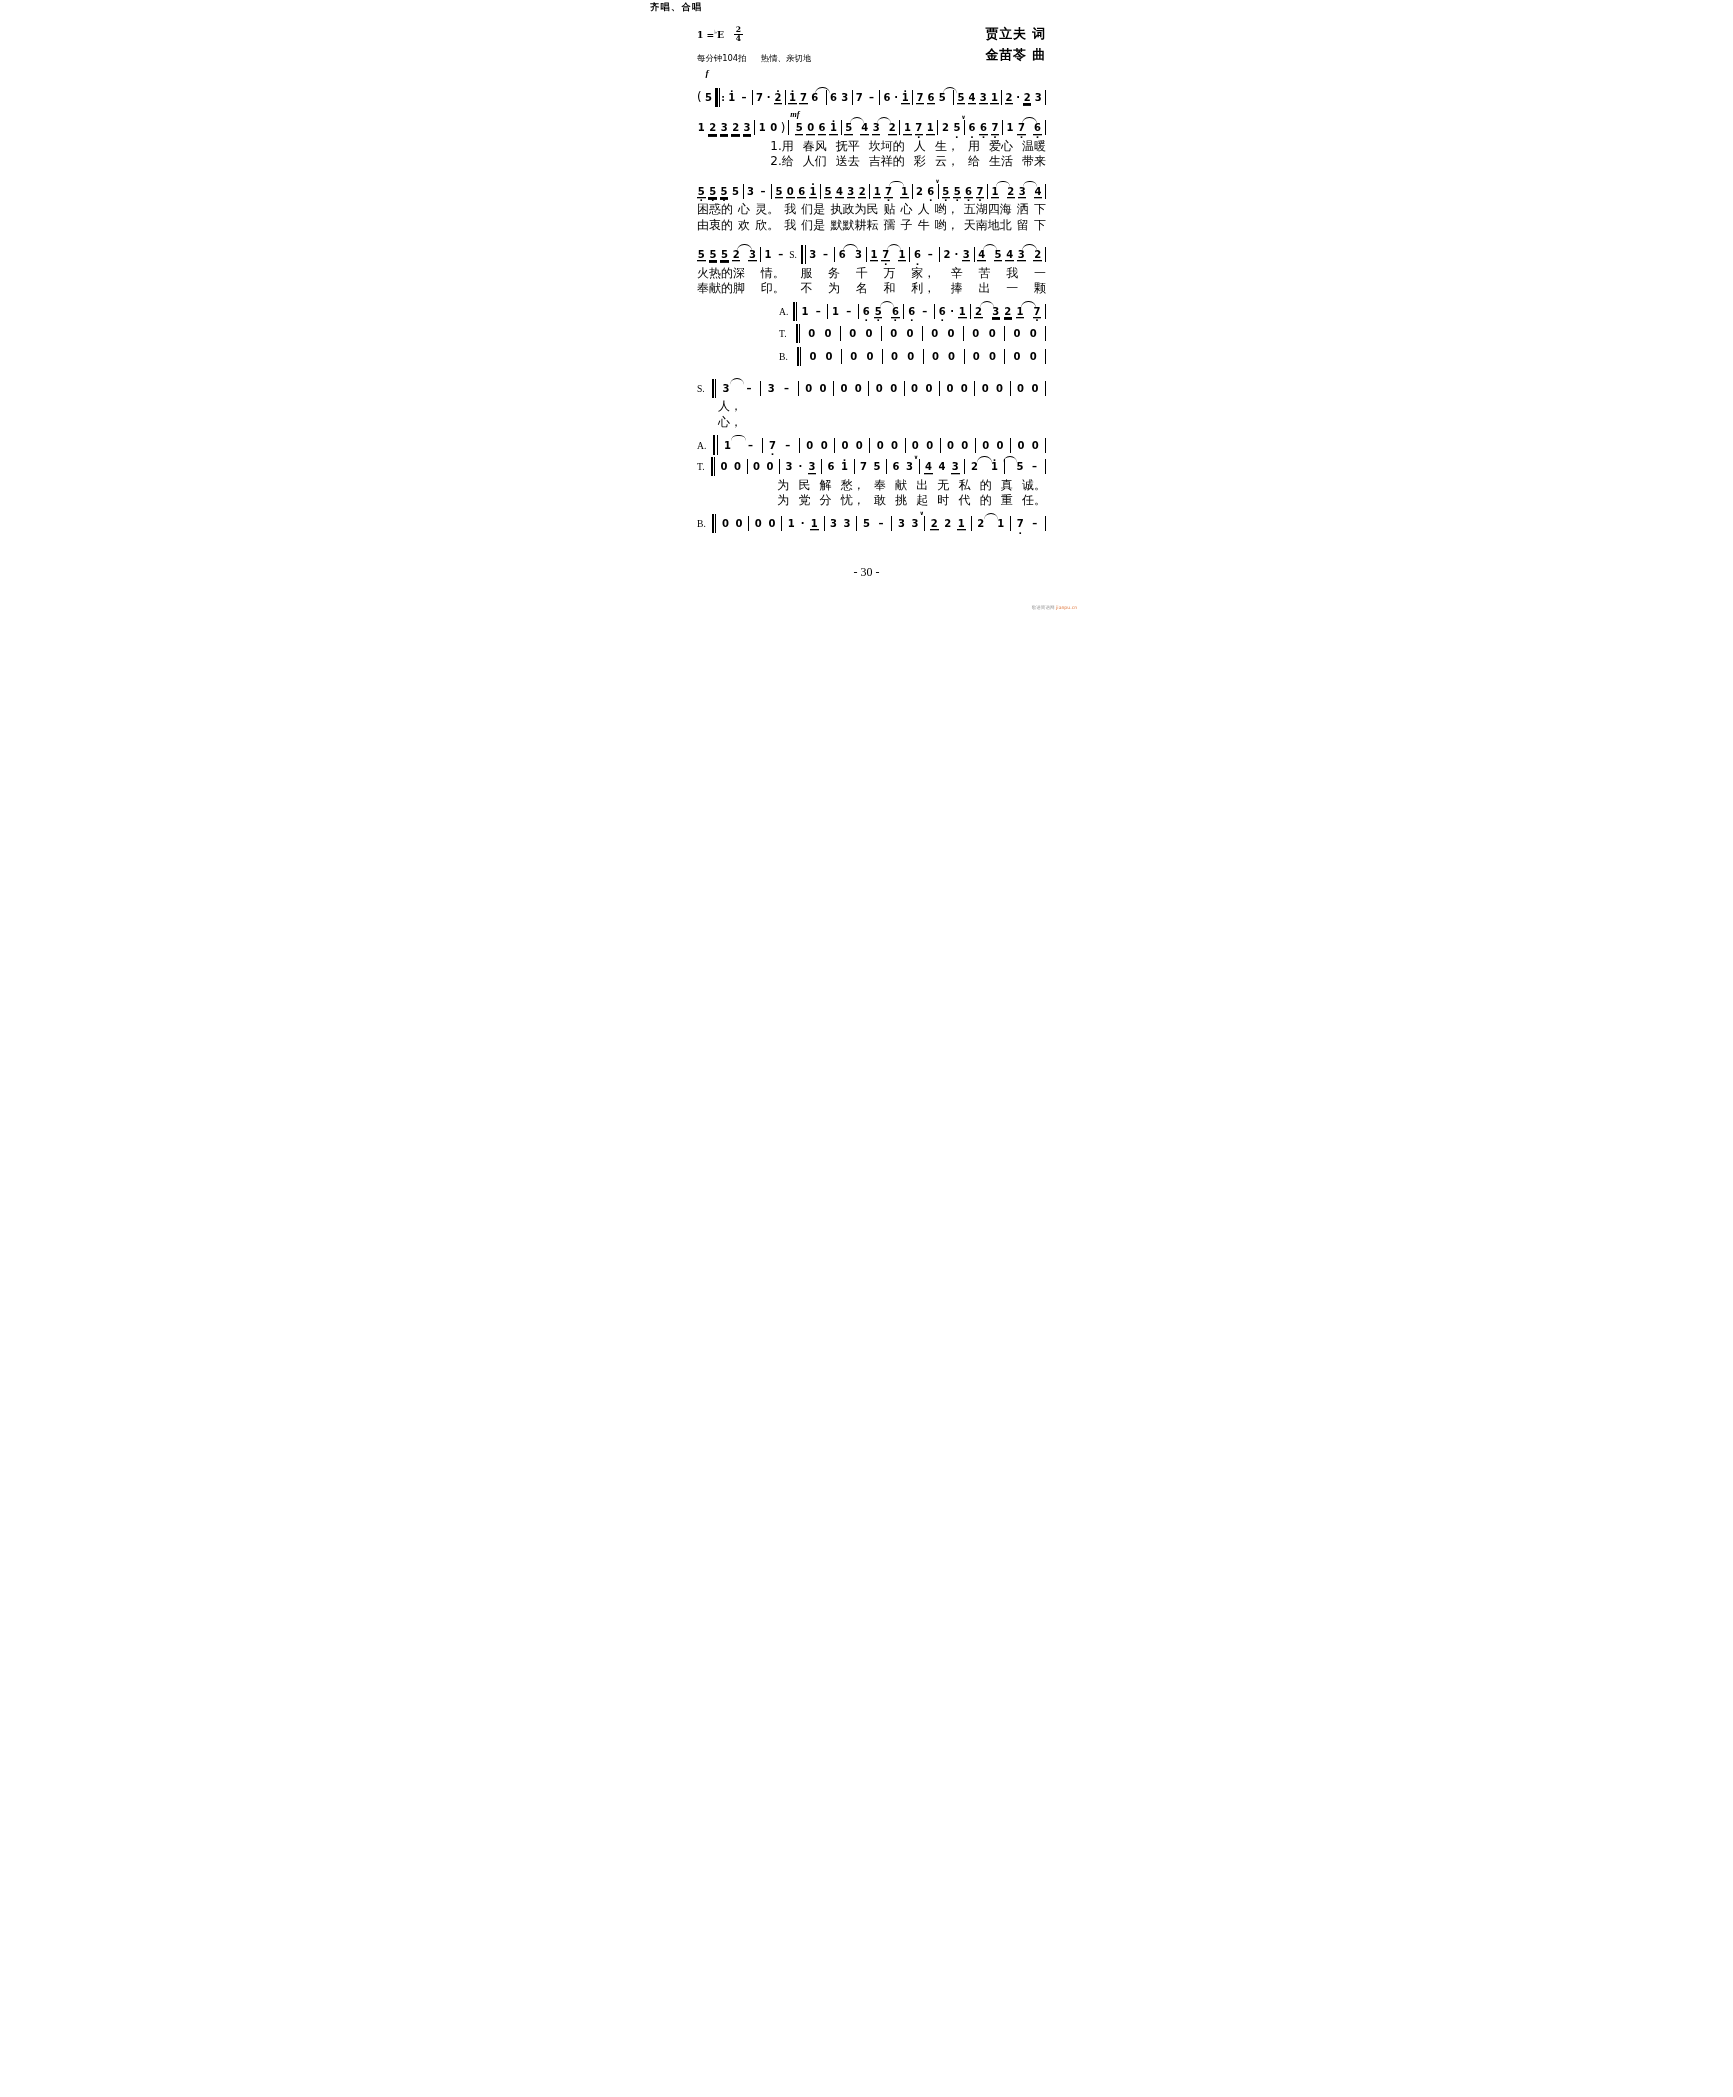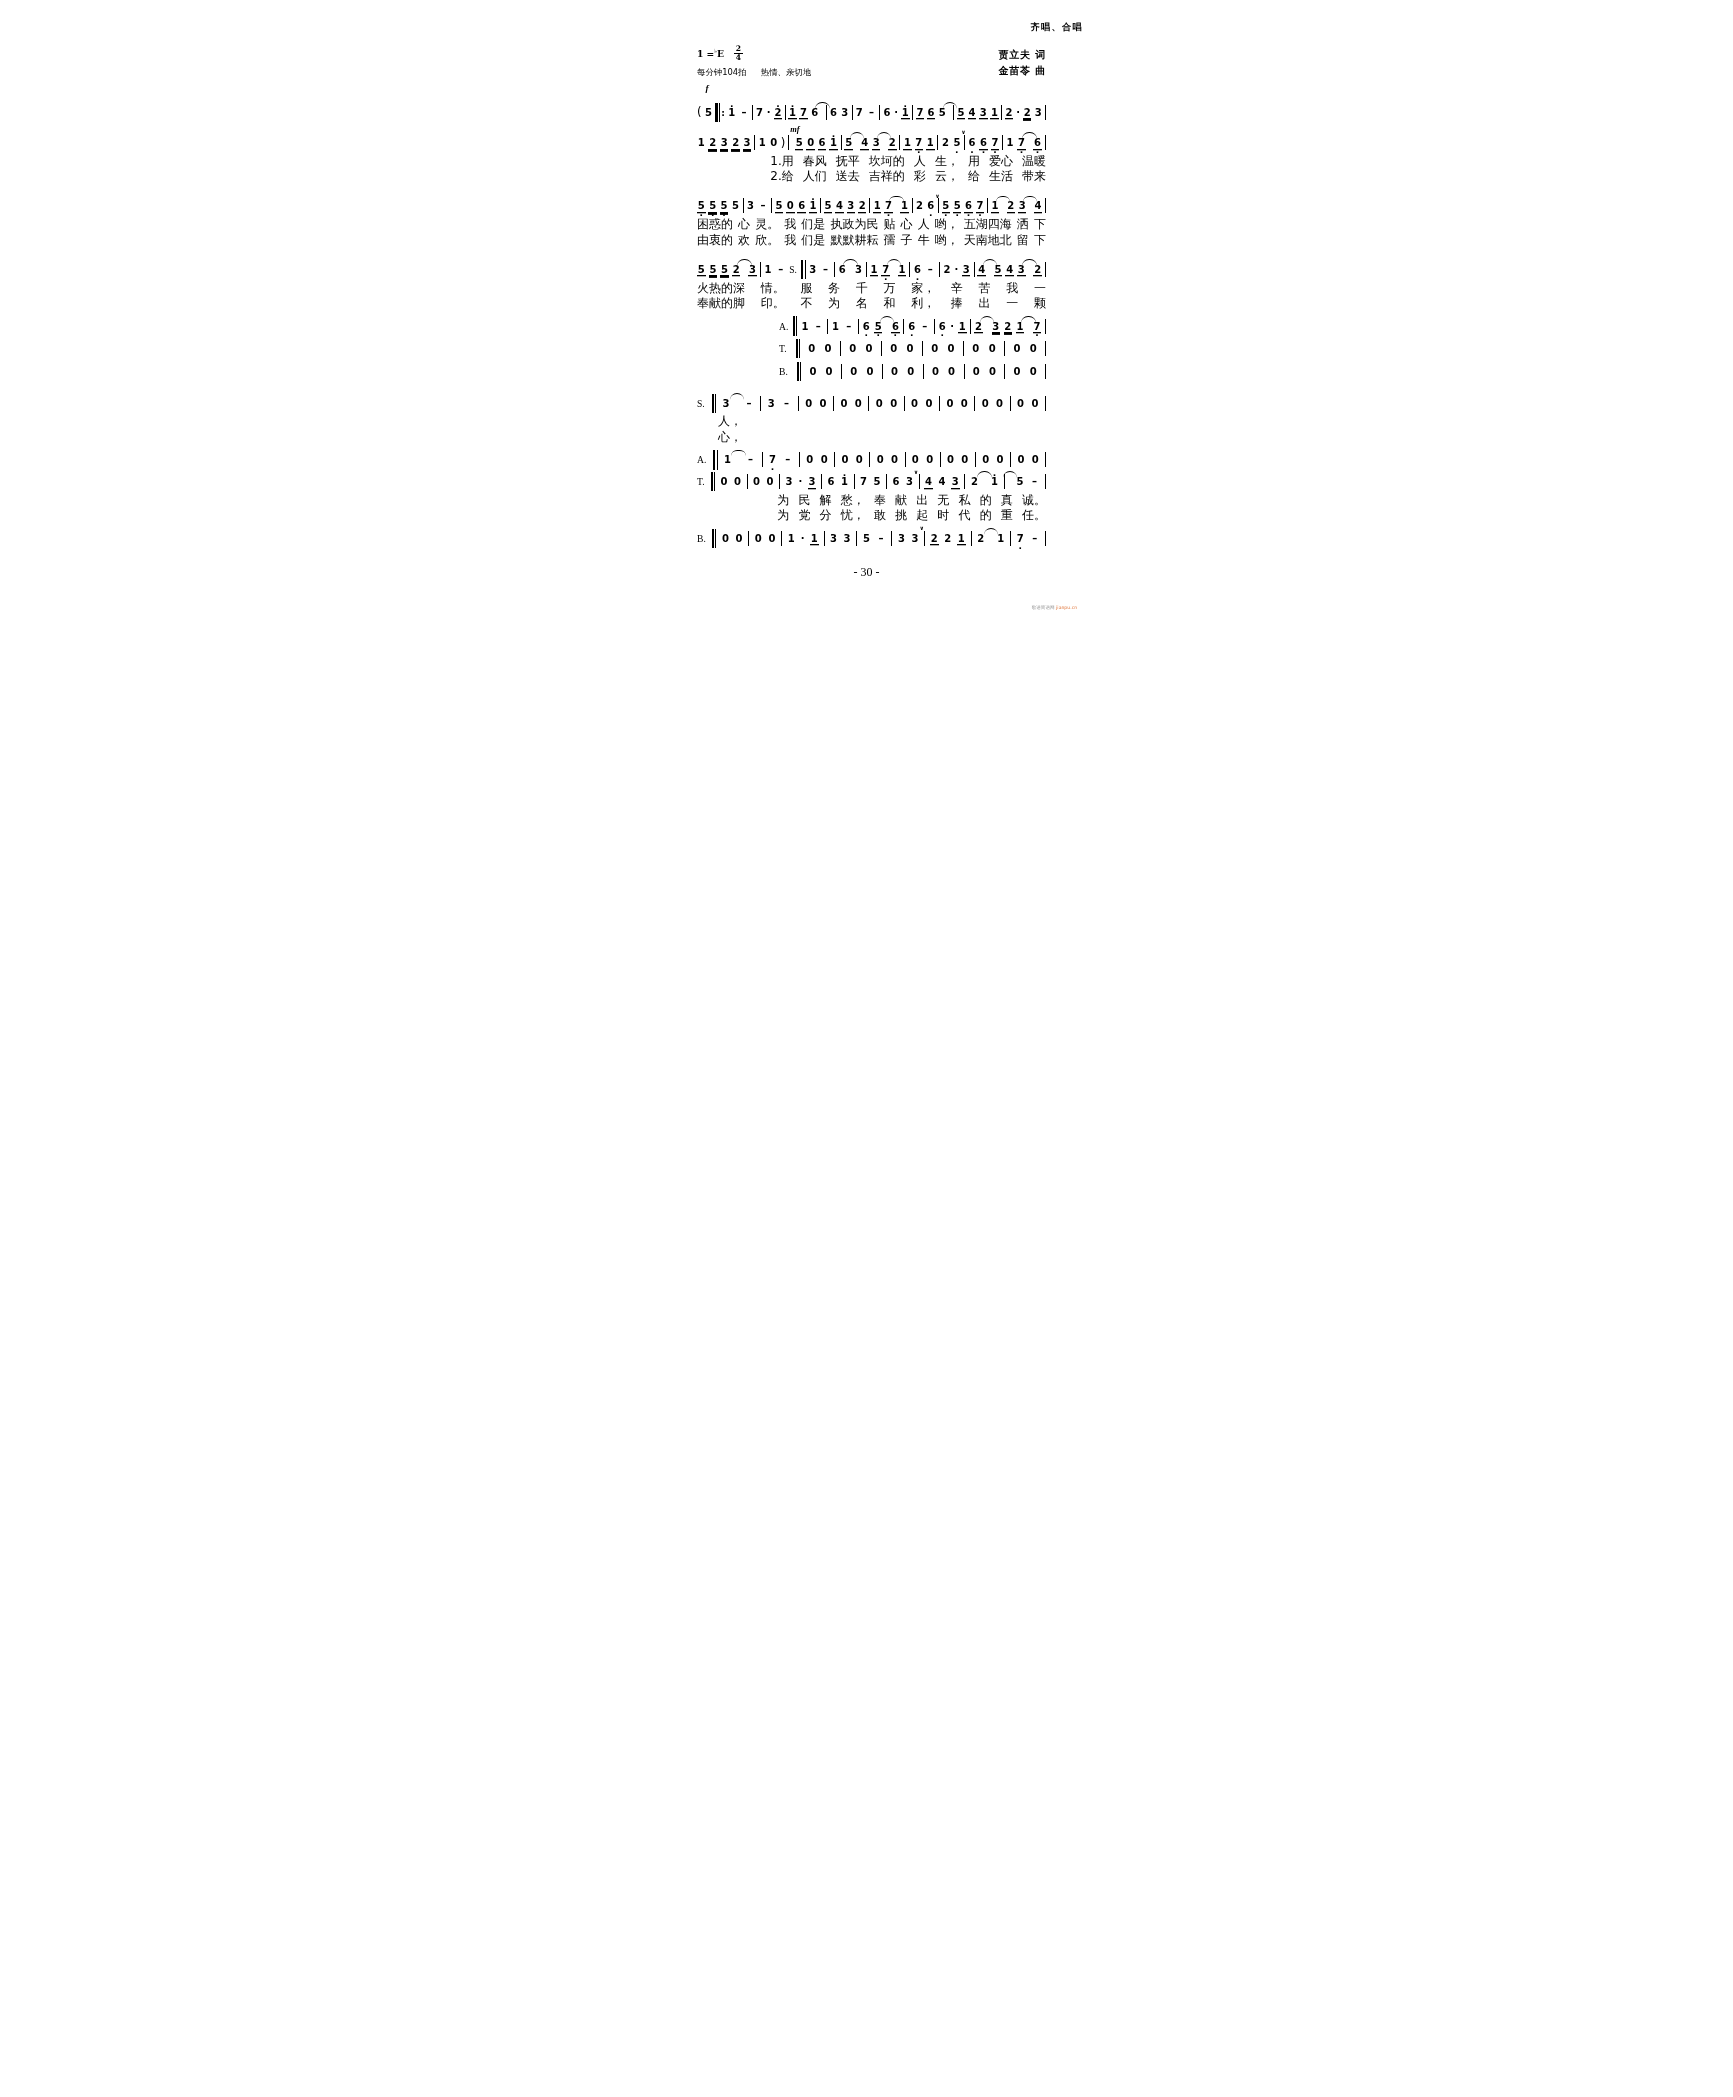--- a/index.html
+++ b/index.html
@@ -1,32 +1,32 @@
 <!DOCTYPE html>
 <html style="font-size:6.7px"><head>
 <meta charset="utf-8">
 <style>
   html,body{margin:0;padding:0;background:#fff;}
   .page{width:433px;height:613px;position:relative;background:#fff;margin:0 auto;
         overflow:hidden;box-sizing:border-box;color:#000;}
   
   .title{padding-top:44px;text-align:center;font-family:"DejaVu Serif",serif;
          font-weight:bold;font-size:21px;letter-spacing:5px;}
-  .subtitle{margin-top:21px;text-align:right;font-family:"DejaVu Sans",sans-serif;
+  .subtitle{margin-top:1px;text-align:left;font-family:"DejaVu Sans",sans-serif;
             font-weight:bold;font-size:9.2px;letter-spacing:1.3px;}
   .meta{margin:11px 37px 0 47px;font-family:"DejaVu Serif",serif;}
   .metarow{display:flex;justify-content:space-between;align-items:flex-end;margin-top:2.5px;}
   .keysig{font-size:9.2px;font-weight:bold;}
   .flat{font-size:5.9px;vertical-align:super;}
   .frac{display:inline-block;text-align:center;margin-left:6.7px;vertical-align:-3.4px;}
   .frac b{display:block;border-bottom:0.8px solid #000;padding:0 1.7px;font-size:7.6px;line-height:1.05;}
   .frac i{display:block;font-style:normal;font-size:7.6px;line-height:1.05;}
   .tempo{font-size:8.4px;font-family:"DejaVu Sans",sans-serif;}
   .expr{margin-left:14.3px;}
-  .credit{font-size:10px;font-weight:bold;font-family:"DejaVu Sans",sans-serif;letter-spacing:0.8px;}
+  .credit{font-size:13px;font-weight:bold;font-family:"DejaVu Sans",sans-serif;letter-spacing:0.8px;}
   .fdyn{margin:4.2px 0 0 8.4px;font-style:italic;font-weight:bold;font-size:9.2px;
         font-family:"Liberation Serif",serif;}
   
   #lines{padding:0 37px 0 47px;}
   .lineblock{}
   #lines>.lineblock:nth-child(1){margin-top:11px;}
   #lines>.lineblock:nth-child(2){margin-top:12.6px;}
   #lines>.lineblock:nth-child(3){margin-top:15px;}
   #lines>.lineblock:nth-child(4){margin-top:15px;}
   #lines>.lineblock:nth-child(5){margin-top:8.4px;}

